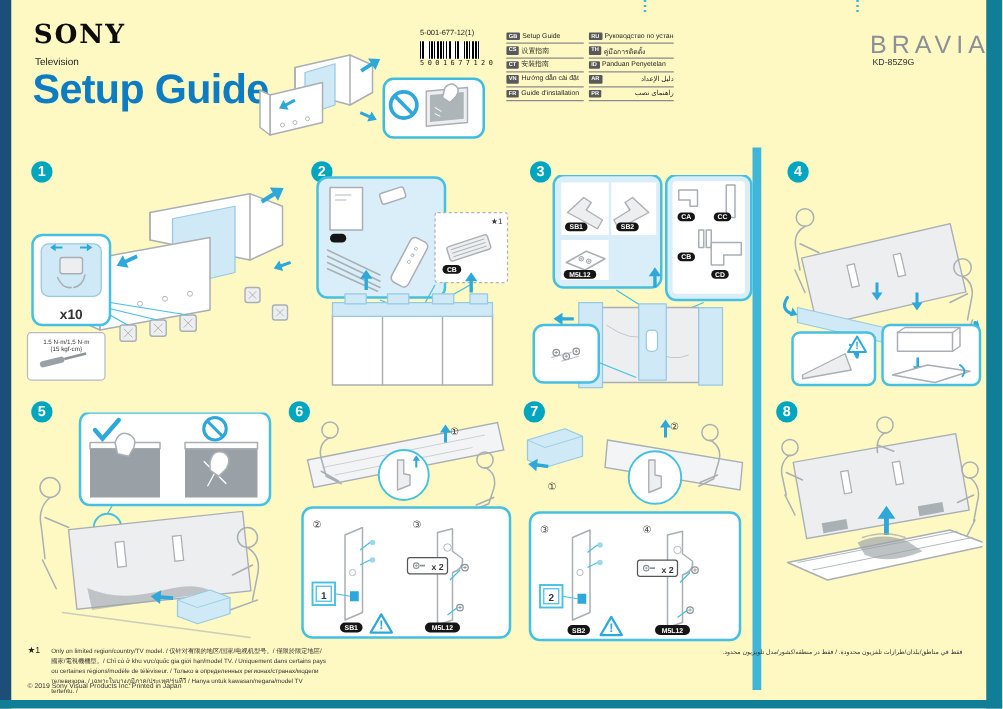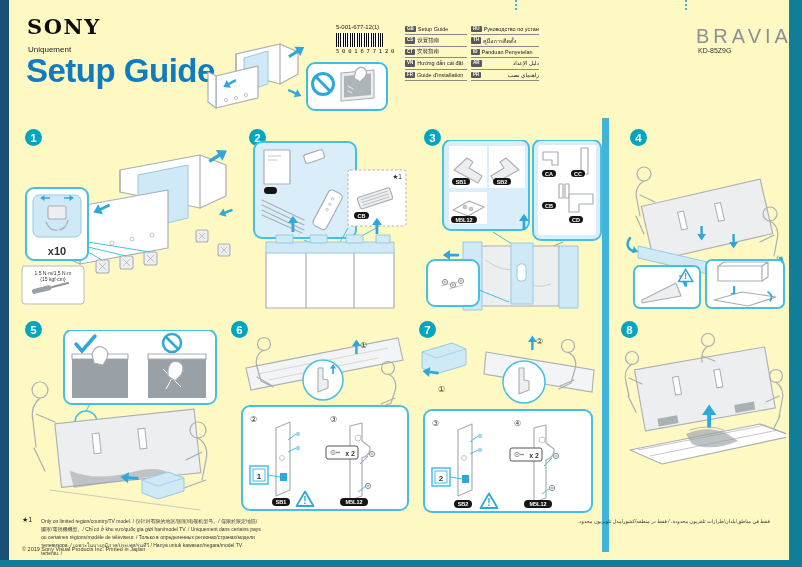--- a/index.html
+++ b/index.html
@@ -87,21 +87,21 @@
 <div class="page">
 
   <div class="edge-left"></div>
   <div class="edge-right"></div>
   <div class="edge-bottom"></div>
   <div class="fold-band"></div>
   <div class="fold-mark" style="left:515px"></div>
   <div class="fold-mark" style="left:685px"></div>
 
   <div class="sony">SONY</div>
-  <div class="telev">Uniquement</div>
+  <div class="telev">Television</div>
   <div class="title">Setup Guide</div>
 
   <div class="docnum">5-001-677-12(1)</div>
   <div class="barcode"></div>
   <div class="barcodenum">5001677120</div>
 
   <svg class="hdr-illu" width="98" height="72" viewBox="0 0 98 72">
     <path class="o" d="M30,14 L74,4 92,12 92,34 74,44 30,32 Z"></path>
     <path class="on" d="M74,4 74,44 M30,14 30,32"></path>
     <path class="f" d="M38,18 L62,11 62,44 38,52 Z"></path>

